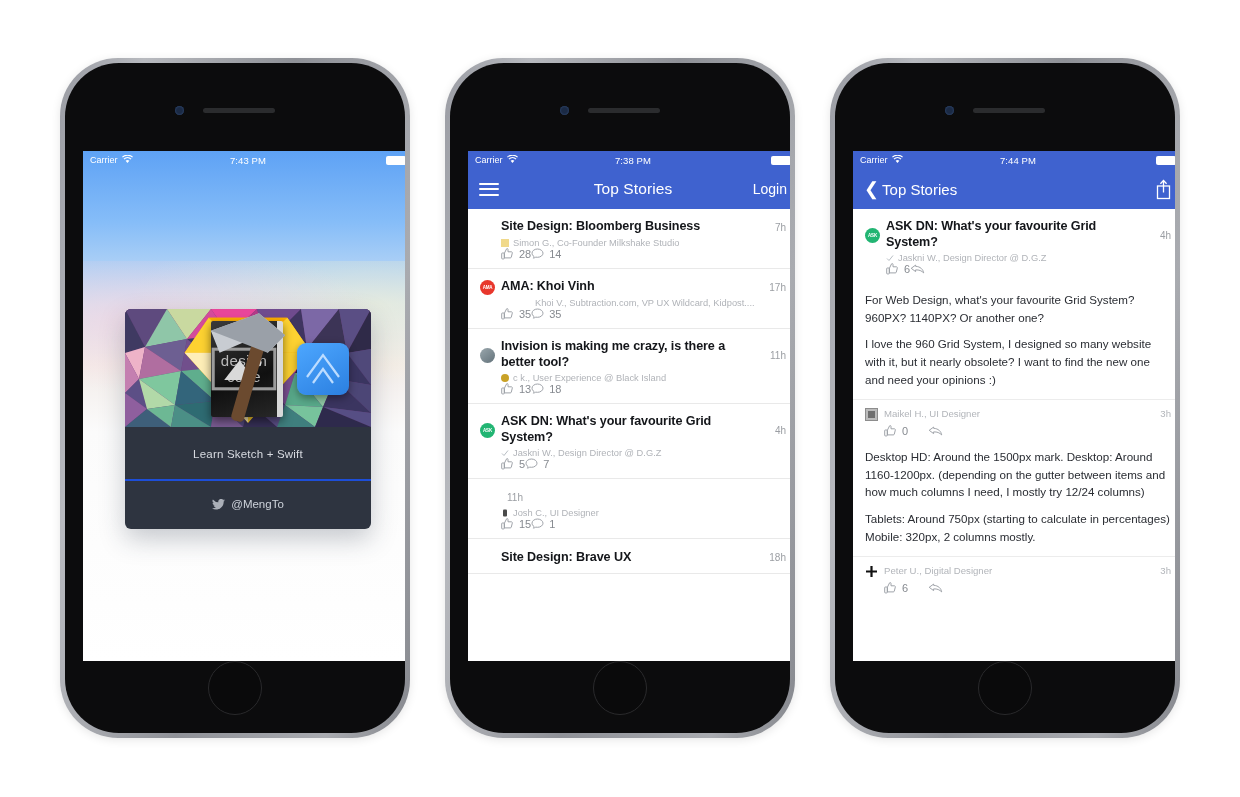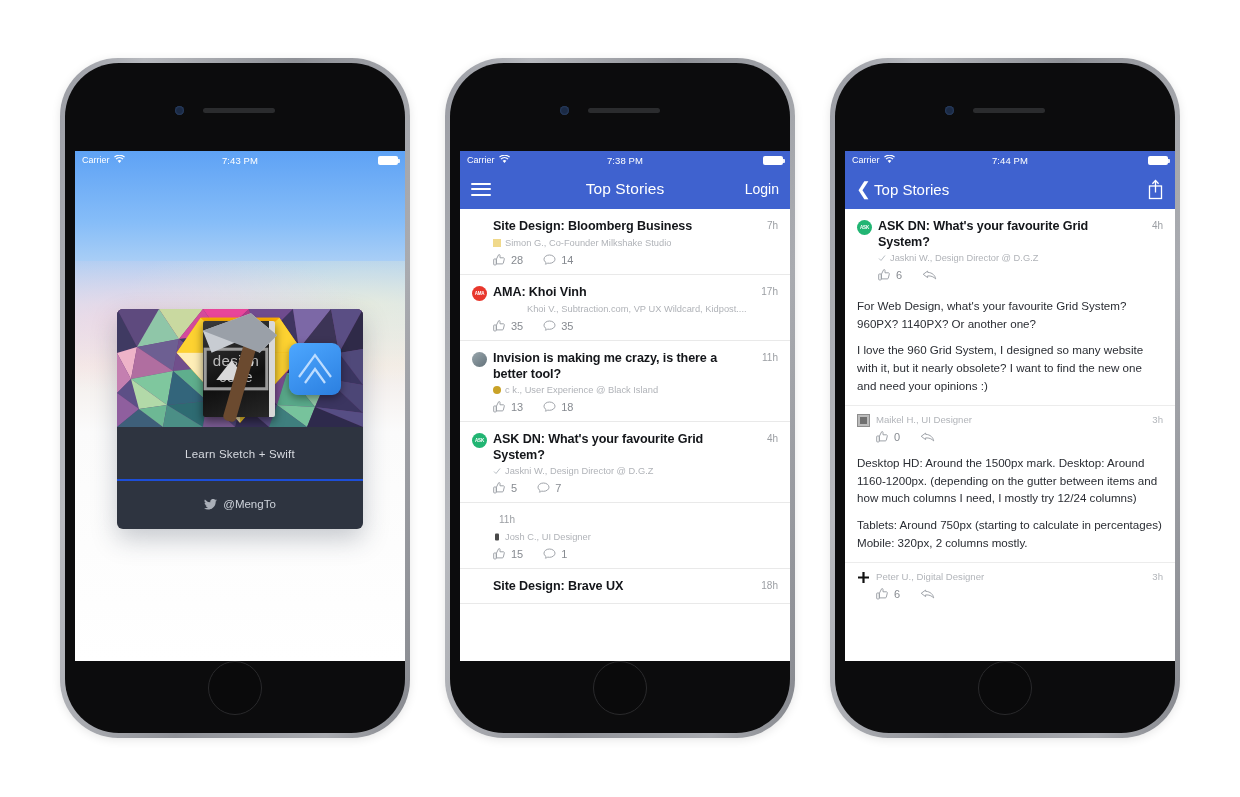--- a/index.html
+++ b/index.html
@@ -39,21 +39,21 @@
     background: #2b2c2e;
   }
   .home-btn {
     position: absolute; bottom: 18px; left: 50%; margin-left: -27px;
     width: 54px; height: 54px; border-radius: 50%;
     background: #0a0a0b;
     border: 1.5px solid #2a2a2c;
   }
   .screen {
     position: absolute;
-    top: 88px; left: 10px;
+    top: 88px; left: 18px;
     width: 330px; height: 510px;
     background: #ffffff;
     overflow: hidden;
   }
 
   .phone-1 { left: 60px; top: 58px; }
   .phone-2 { left: 445px; top: 58px; }
   .phone-3 { left: 830px; top: 58px; }
 
   
@@ -160,41 +160,41 @@
   .chev { font-size: 18px; line-height: 1; margin-top:-1px; }
   .share-ic { margin-left:auto; width: 17px; height: 21px; }
 
   
   .list { flex: 1 1 auto; background: #fff; overflow: hidden; }
   .story {
     padding: 9px 12px 8px 12px;
     border-bottom: 1px solid #e9e9e9;
     position: relative;
   }
-  .story-head { display: flex; align-items: flex-start; gap: 6px; }
+  .story-head { display: flex; align-items: center; gap: 6px; }
   .avatar {
     width: 15px; height: 15px; border-radius: 50%; flex: 0 0 auto;
     margin-top: 2px; display:flex; align-items:center; justify-content:center;
     font-size: 4.5px; color: #fff; font-weight: bold; letter-spacing:-.2px;
   }
   .avatar.spacer { background: transparent; }
   .story-title {
     font-size: 12.6px; color: #14161a; line-height: 1.28; flex: 1 1 auto;
     font-weight: 600; letter-spacing: -.1px;
   }
   .story-age {
     font-size: 10px; color: #9b9ea3; flex: 0 0 auto; margin-top: 2px; margin-left: 6px;
   }
   .story-meta {
     font-size: 9.3px; color: #b0b3b8; margin-top: 3px; display: flex;
     align-items: center; gap: 4px; padding-left: 21px;
   }
   .story-meta.indent { padding-left: 55px; }
   .meta-badge { width: 8px; height: 8px; flex:0 0 auto; }
-  .story-stats { display: flex; gap: 20px; margin-top: 6px; padding-left: 21px; text-align: center; }
+  .story-stats { display: flex; padding-left: 21px; text-align: center; }
   .stat { display: flex; align-items: center; gap: 5px; font-size: 11px; color: #868a90; }
   .ic { width: 13px; height: 12px; flex:0 0 auto; }
 
   
   .detail { flex: 1 1 auto; background: #fff; overflow: hidden; }
   .detail-head { padding: 9px 12px 7px; }
   .body-p {
     font-size: 11.6px; color: #2a2d33; line-height: 1.52;
     padding: 0 12px; margin: 9px 0 0 0;
   }

